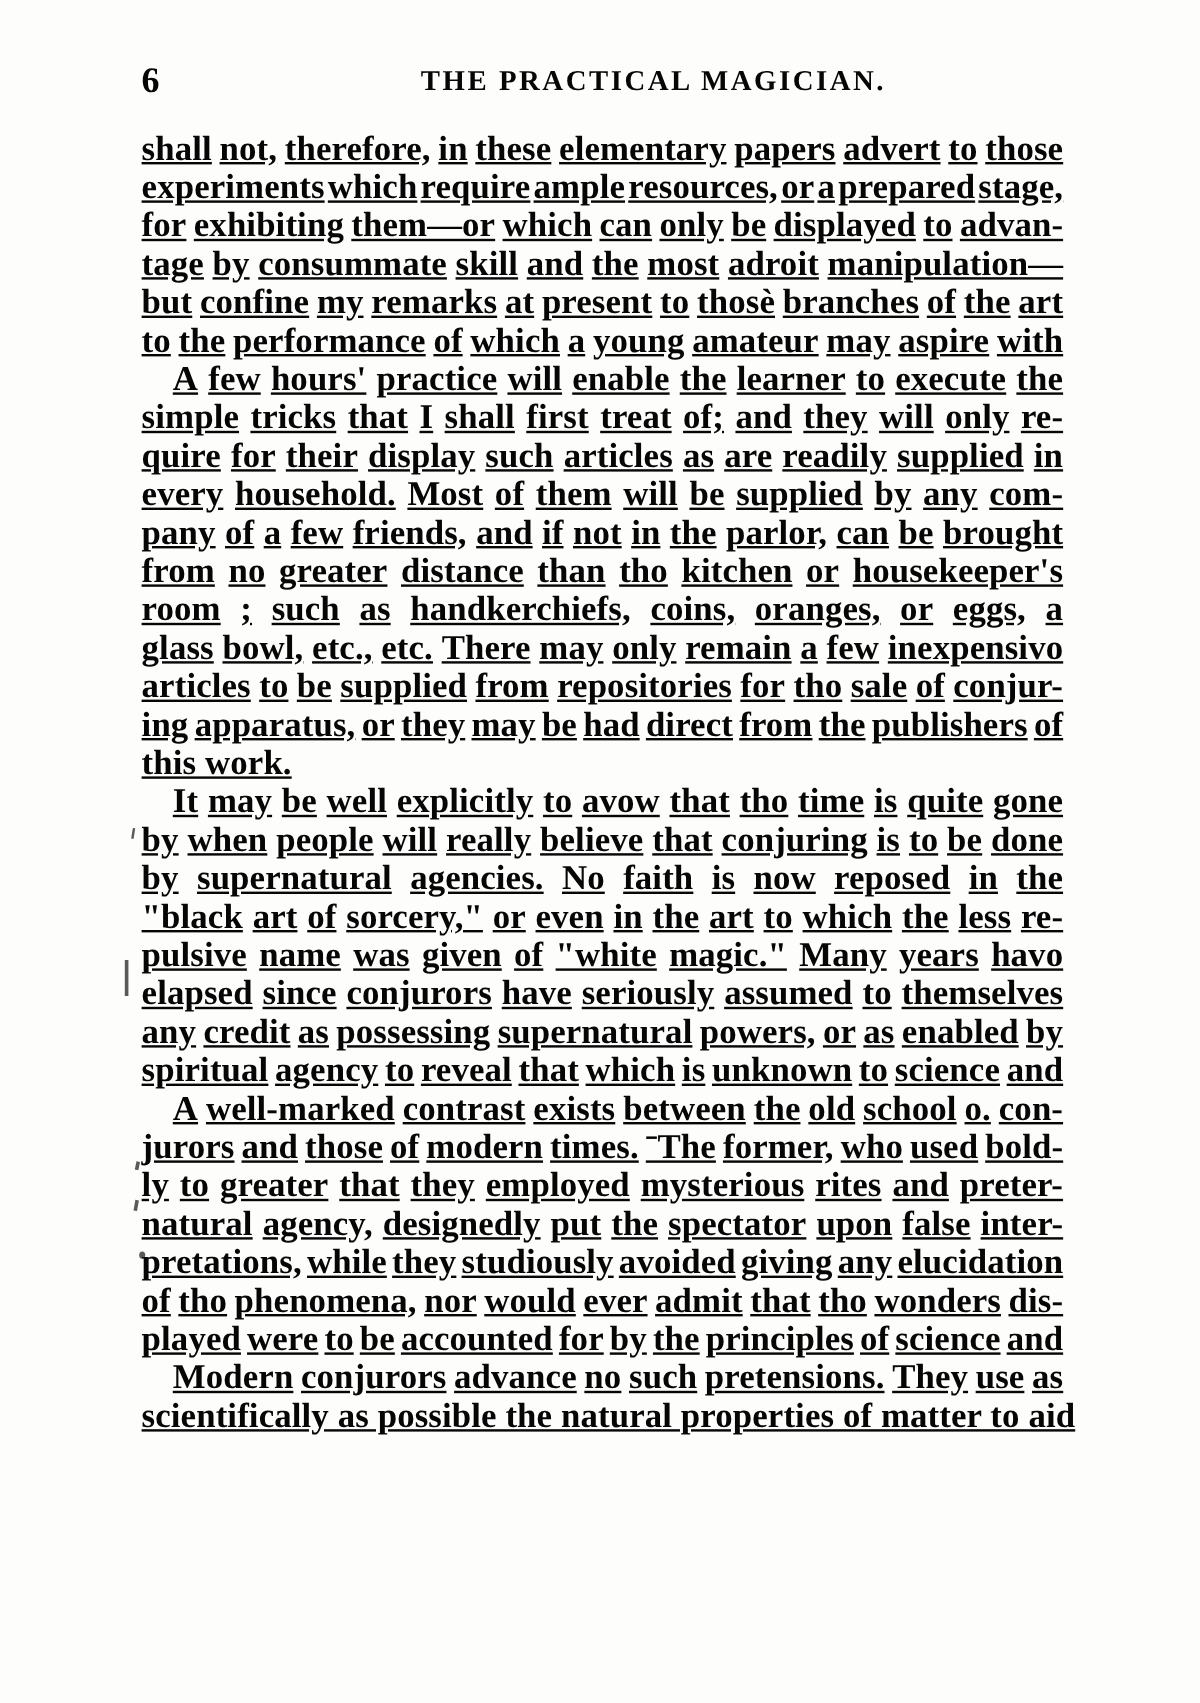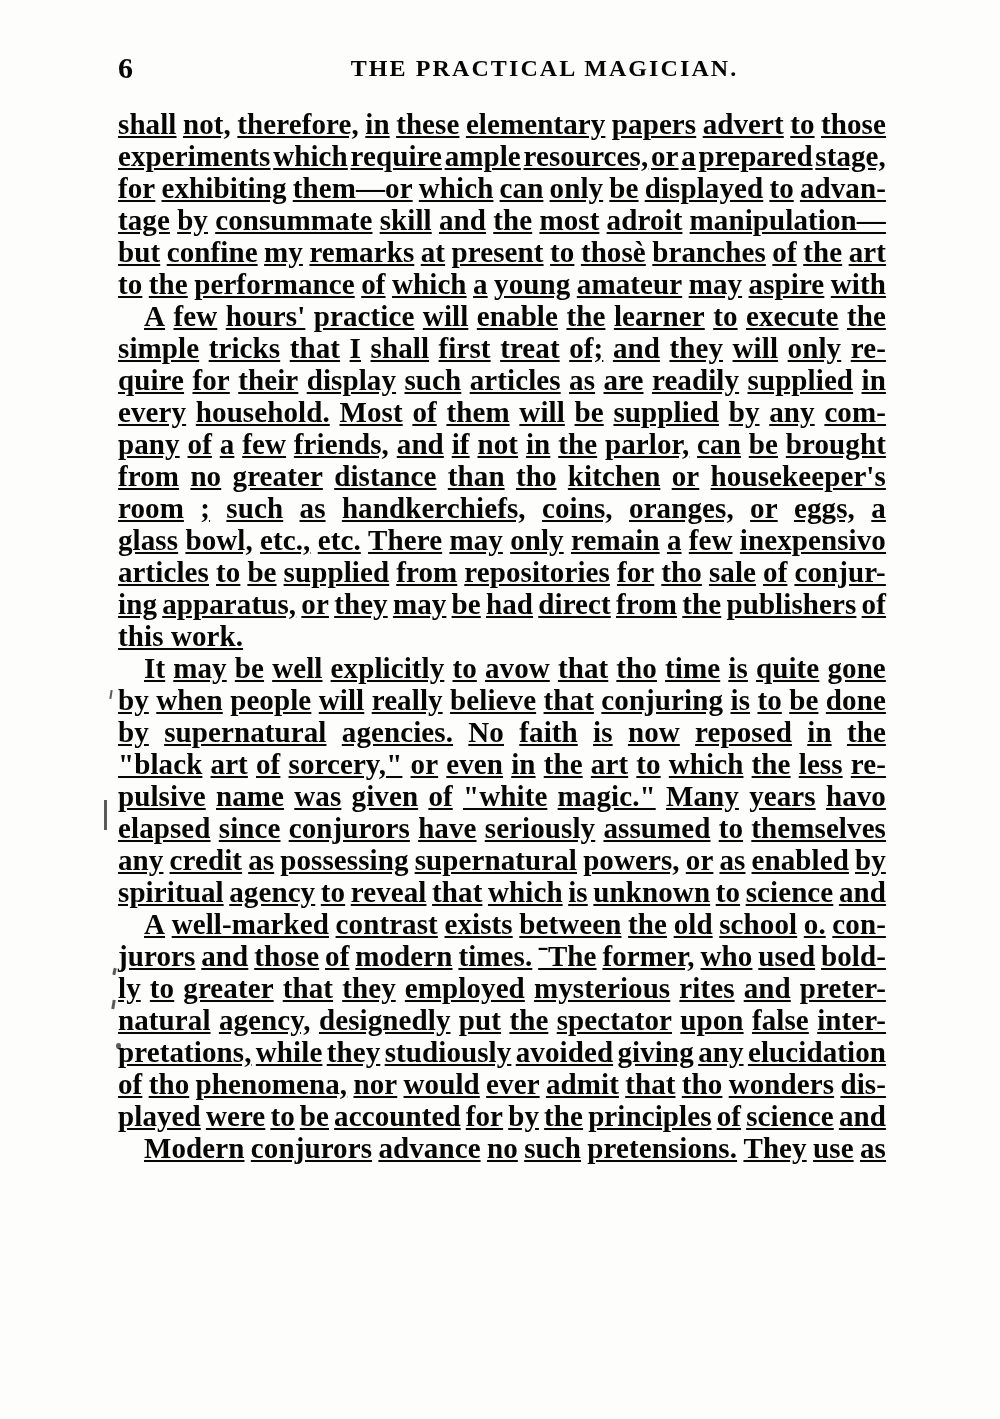--- a/index.html
+++ b/index.html
@@ -127,20 +127,21 @@
       <div class="line just"><span>any</span><span>credit</span><span>as</span><span>possessing</span><span>supernatural</span><span>powers,</span><span>or</span><span>as</span><span>enabled</span><span>by</span></div>
       <div class="line just"><span>spiritual</span><span>agency</span><span>to</span><span>reveal</span><span>that</span><span>which</span><span>is</span><span>unknown</span><span>to</span><span>science</span><span>and</span></div>
       <div class="line indent just"><span>A</span><span>well-marked</span><span>contrast</span><span>exists</span><span>between</span><span>the</span><span>old</span><span>school</span><span>o.</span><span>con-</span></div>
       <div class="line just"><span>jurors</span><span>and</span><span>those</span><span>of</span><span>modern</span><span>times.</span><span>ˉThe</span><span>former,</span><span>who</span><span>used</span><span>bold-</span></div>
       <div class="line just"><span>ly</span><span>to</span><span>greater</span><span>that</span><span>they</span><span>employed</span><span>mysterious</span><span>rites</span><span>and</span><span>preter-</span></div>
       <div class="line just"><span>natural</span><span>agency,</span><span>designedly</span><span>put</span><span>the</span><span>spectator</span><span>upon</span><span>false</span><span>inter-</span></div>
       <div class="line just"><span>pretations,</span><span>while</span><span>they</span><span>studiously</span><span>avoided</span><span>giving</span><span>any</span><span>elucidation</span></div>
       <div class="line just"><span>of</span><span>tho</span><span>phenomena,</span><span>nor</span><span>would</span><span>ever</span><span>admit</span><span>that</span><span>tho</span><span>wonders</span><span>dis-</span></div>
       <div class="line just"><span>played</span><span>were</span><span>to</span><span>be</span><span>accounted</span><span>for</span><span>by</span><span>the</span><span>principles</span><span>of</span><span>science</span><span>and</span></div>
       <div class="line indent just"><span>Modern</span><span>conjurors</span><span>advance</span><span>no</span><span>such</span><span>pretensions.</span><span>They</span><span>use</span><span>as</span></div>
+      <div class="line">scientifically as possible the natural properties of matter to aid</div>
     </div>
 
   <div class="margin-mark mark-tick"></div>
   <div class="margin-mark mark-bar"></div>
   <div class="margin-mark mark-dot1"></div>
   <div class="margin-mark mark-dot2"></div>
   <div class="margin-mark mark-dot3"></div>
 
 </div>
 

